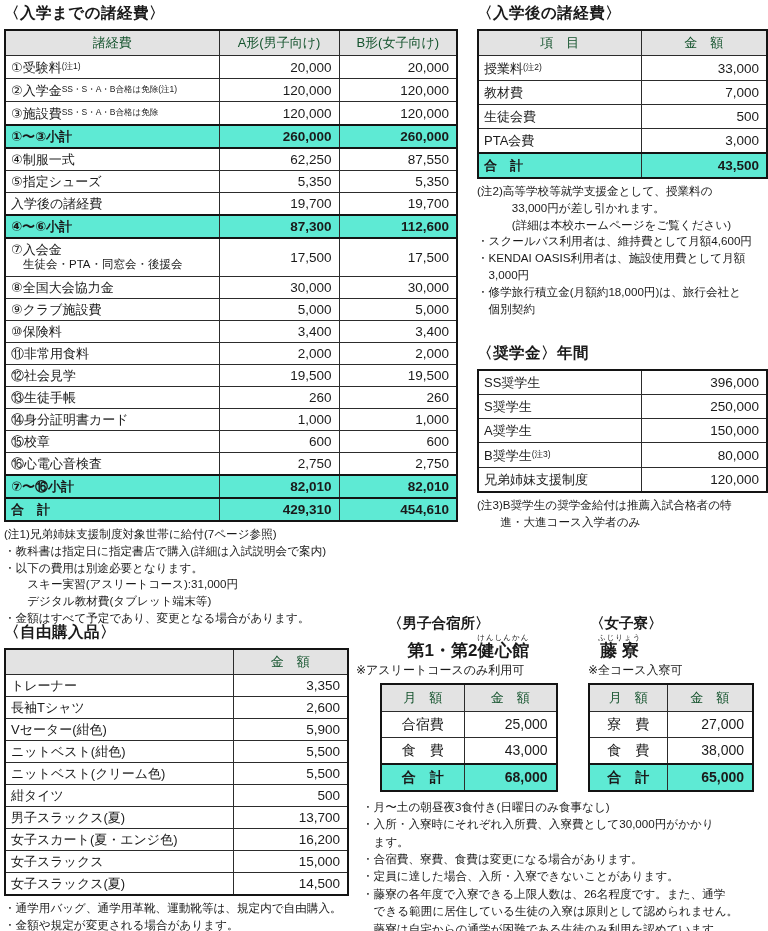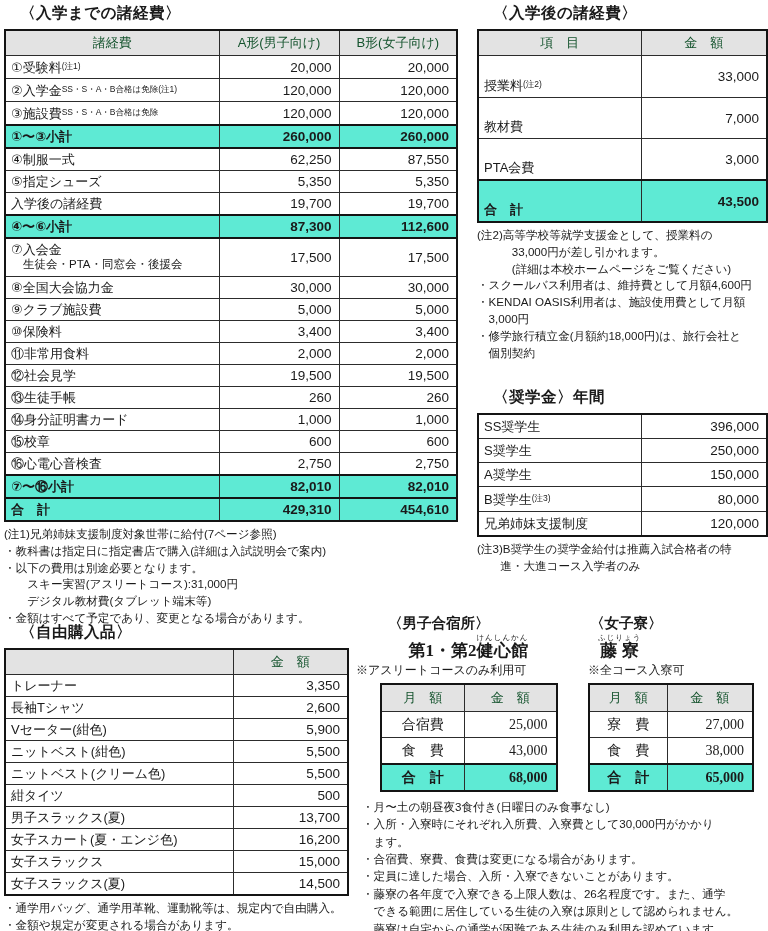--- a/index.html
+++ b/index.html
@@ -3,42 +3,42 @@
 <meta charset="utf-8">
 <style>
   * { box-sizing: border-box; }
   html,body { margin:0; padding:0; }
   .page {
     position: relative; width: 768px; height: 931px;
     background: #ffffff; color: #1a1a1a;
     font-family: "Liberation Sans", "DejaVu Sans", sans-serif;
     overflow: hidden;
   }
-  .sec-title { font-size: 15.5px; font-weight: bold; letter-spacing: .5px; margin: 0 0 5px 16px; }
+  .sec-title { font-size: 15.5px; font-weight: bold; letter-spacing: .5px; margin: 0 0 5px 0; }
   .t { border-collapse: collapse; border: 2px solid #141414; table-layout: fixed; background:#fff; }
   .t th, .t td { border: 1px solid #2c2c2c; overflow: hidden; }
   .t th { background: #e3e3e3; font-weight: normal; font-size: 13px; text-align: center; padding: 3px 2px; color:#14532d; }
   .c-label { font-size: 13px; padding: 2px 5px; line-height: 17px; }
   .c-num { font-size: 13.5px; text-align: right; padding: 2px 7px 2px 2px; line-height: 17px; }
   tr.subtotal td, tr.total td { background: #5eead4; font-weight: bold; border-top: 2px solid #141414; border-bottom: 2px solid #141414; }
   .sup { font-size: 8.5px; vertical-align: 3px; }
   .subline { font-size: 11.5px; line-height: 13px; padding: 0 0 3px 12px; }
   .notes { margin-top: 4px; font-size: 11.6px; line-height: 1.45; white-space: pre-wrap; }
   .block-pre { position: absolute; left: 4px; top: 3px; width: 452px; }
   .t-pre { width: 452px; }
   .block-right { position: absolute; left: 477px; top: 3px; width: 289px; }
   .t-post, .t-sch { width: 289px; border-radius: 17px; }
   .sch-title { margin-top: 26px; }
   .t-sch .c-label { padding: 3px 5px; }
   .t-sch .c-num, .t-post .c-num { padding-top: 3px; padding-bottom: 3px; }
-  .t-post .c-label { padding-top: 20px; padding-bottom: 3px; }
+  .t-post .c-label { padding-top: 3px; padding-bottom: 3px; }
   .block-optional { position: absolute; left: 4px; top: 622px; width: 343px; }
   .t-opt { width: 343px; }
   .block-dorm { position: absolute; left: 356px; top: 614px; width: 410px; }
-  .dorm-cols { display: flex; align-items: flex-start; font-family: Liberation Serif, serif; }
+  .dorm-cols { display: flex; align-items: flex-start; }
   .dorm-col-m { width: 225px; }
   .dorm-col-f { width: 180px; margin-left: 5px; }
   .dorm-header { font-size: 14.5px; font-weight: bold; margin: 0 0 1px 0; }
   .dorm-col-m .dorm-header { margin-left: 32px; }
   .dorm-col-f .dorm-header { margin-left: 4px; }
   .dorm-name { font-size: 17px; font-weight: bold; line-height: 1.05; margin: 0 0 2px 0; }
   .dorm-col-m .dorm-name { text-align: center; }
   .dorm-col-f .dorm-name { padding-left: 12px; }
   ruby rt { font-size: 7.5px; font-weight: normal; letter-spacing: 1px; }
   .dorm-restriction { font-size: 12px; margin: 1px 0 4px 0; }
@@ -190,20 +190,24 @@
         </tr>
       </thead>
       <tbody>
           <tr>
             <td class="c-label"><span>授業料</span><span class="sup">(注2)</span></td>
             <td class="c-num">33,000</td>
           </tr>
           <tr>
             <td class="c-label"><span>教材費</span></td>
             <td class="c-num">7,000</td>
+          </tr>
+          <tr>
+            <td class="c-label"><span>生徒会費</span></td>
+            <td class="c-num">500</td>
           </tr>
           <tr>
             <td class="c-label"><span>PTA会費</span></td>
             <td class="c-num">3,000</td>
           </tr>
           <tr class="total">
             <td class="c-label"><span>合　計</span></td>
             <td class="c-num">43,500</td>
           </tr>
         </tbody>

